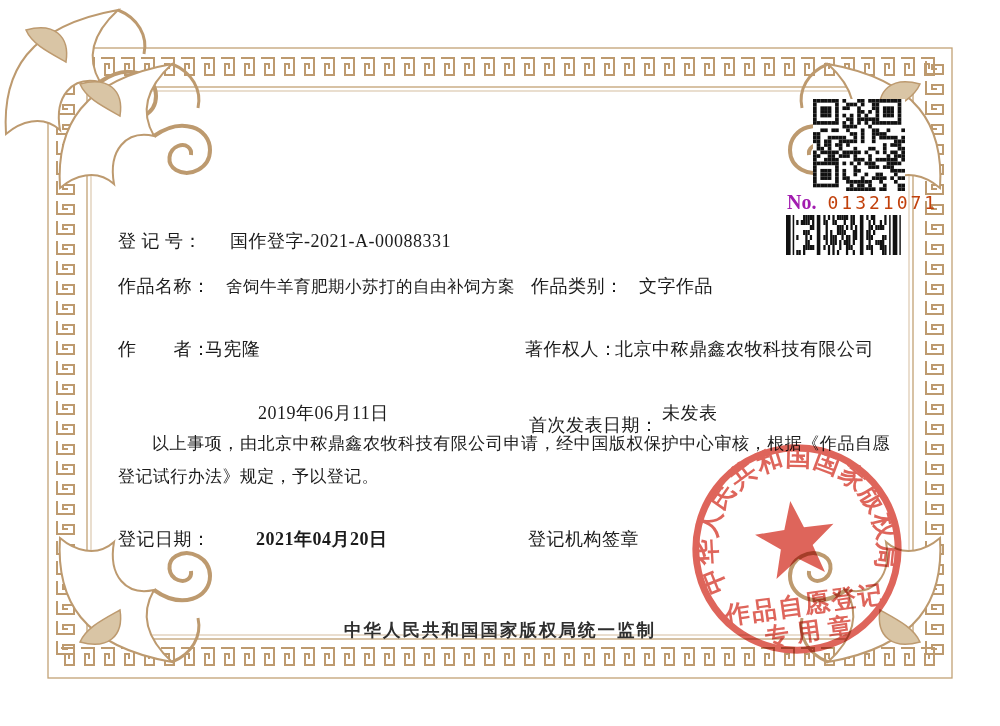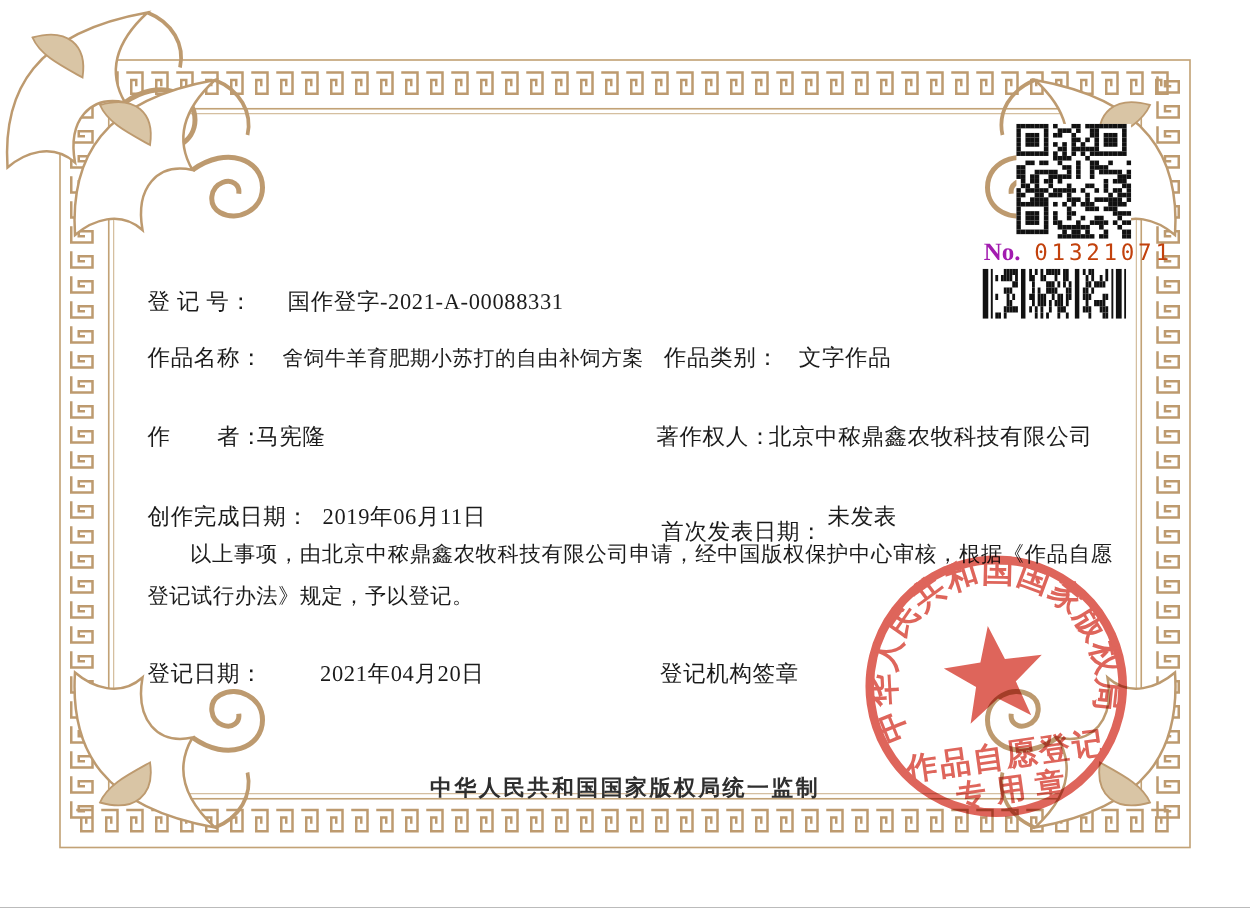--- a/index.html
+++ b/index.html
@@ -532,29 +532,28 @@
   <span class="t" style="left:118px;top:264px;">作品名称：</span>
   <span class="t sm" style="left:226px;top:266px;">舍饲牛羊育肥期小苏打的自由补饲方案</span>
   <span class="t" style="left:531px;top:264px;">作品类别：</span>
   <span class="t" style="left:639px;top:264px;">文字作品</span>
 
   <span class="t" style="left:118px;top:327px;">作　　者：</span>
   <span class="t" style="left:205px;top:327px;">马宪隆</span>
   <span class="t" style="left:525px;top:327px;">著作权人：</span>
   <span class="t" style="left:615px;top:327px;">北京中秾鼎鑫农牧科技有限公司</span>
 
-  <span class="t" style="left:118px;top:391px;">创作完成日期：</span>
   <span class="t" style="left:258px;top:391px;">2019年06月11日</span>
   <span class="t" style="left:529px;top:403px;font-family:Liberation Mono, monospace;">首次发表日期：</span>
   <span class="t" style="left:662px;top:391px;">未发表</span>
 
   <p class="statement">以上事项，由北京中秾鼎鑫农牧科技有限公司申请，经中国版权保护中心审核，根据《作品自愿登记试行办法》规定，予以登记。</p>
 
   <span class="t" style="left:118px;top:517px;">登记日期：</span>
-  <span class="t" style="left:256px;top:517px;">2021年04月20日</span>
+  <span class="t" style="left:256px;top:517px;font-weight:bold;">2021年04月20日</span>
   <span class="t" style="left:528px;top:517px;">登记机构签章</span>
 
   <div class="footer">中华人民共和国国家版权局统一监制</div>
 
   <svg class="seal" viewBox="0 0 240 240" aria-hidden="true">
     <g transform="rotate(-8 120 120)">
       <circle cx="120" cy="120" r="102" fill="none" stroke-width="7" stroke="#dc584d"></circle>
       <path id="sealArc" d="M41.6,141.9 A82,82 0 1 1 198.4,141.9" fill="none"></path>
       <text font-size="26" letter-spacing="1" fill="#dc584d">
         <textPath href="#sealArc" startOffset="50%" text-anchor="middle">中华人民共和国国家版权局</textPath>

